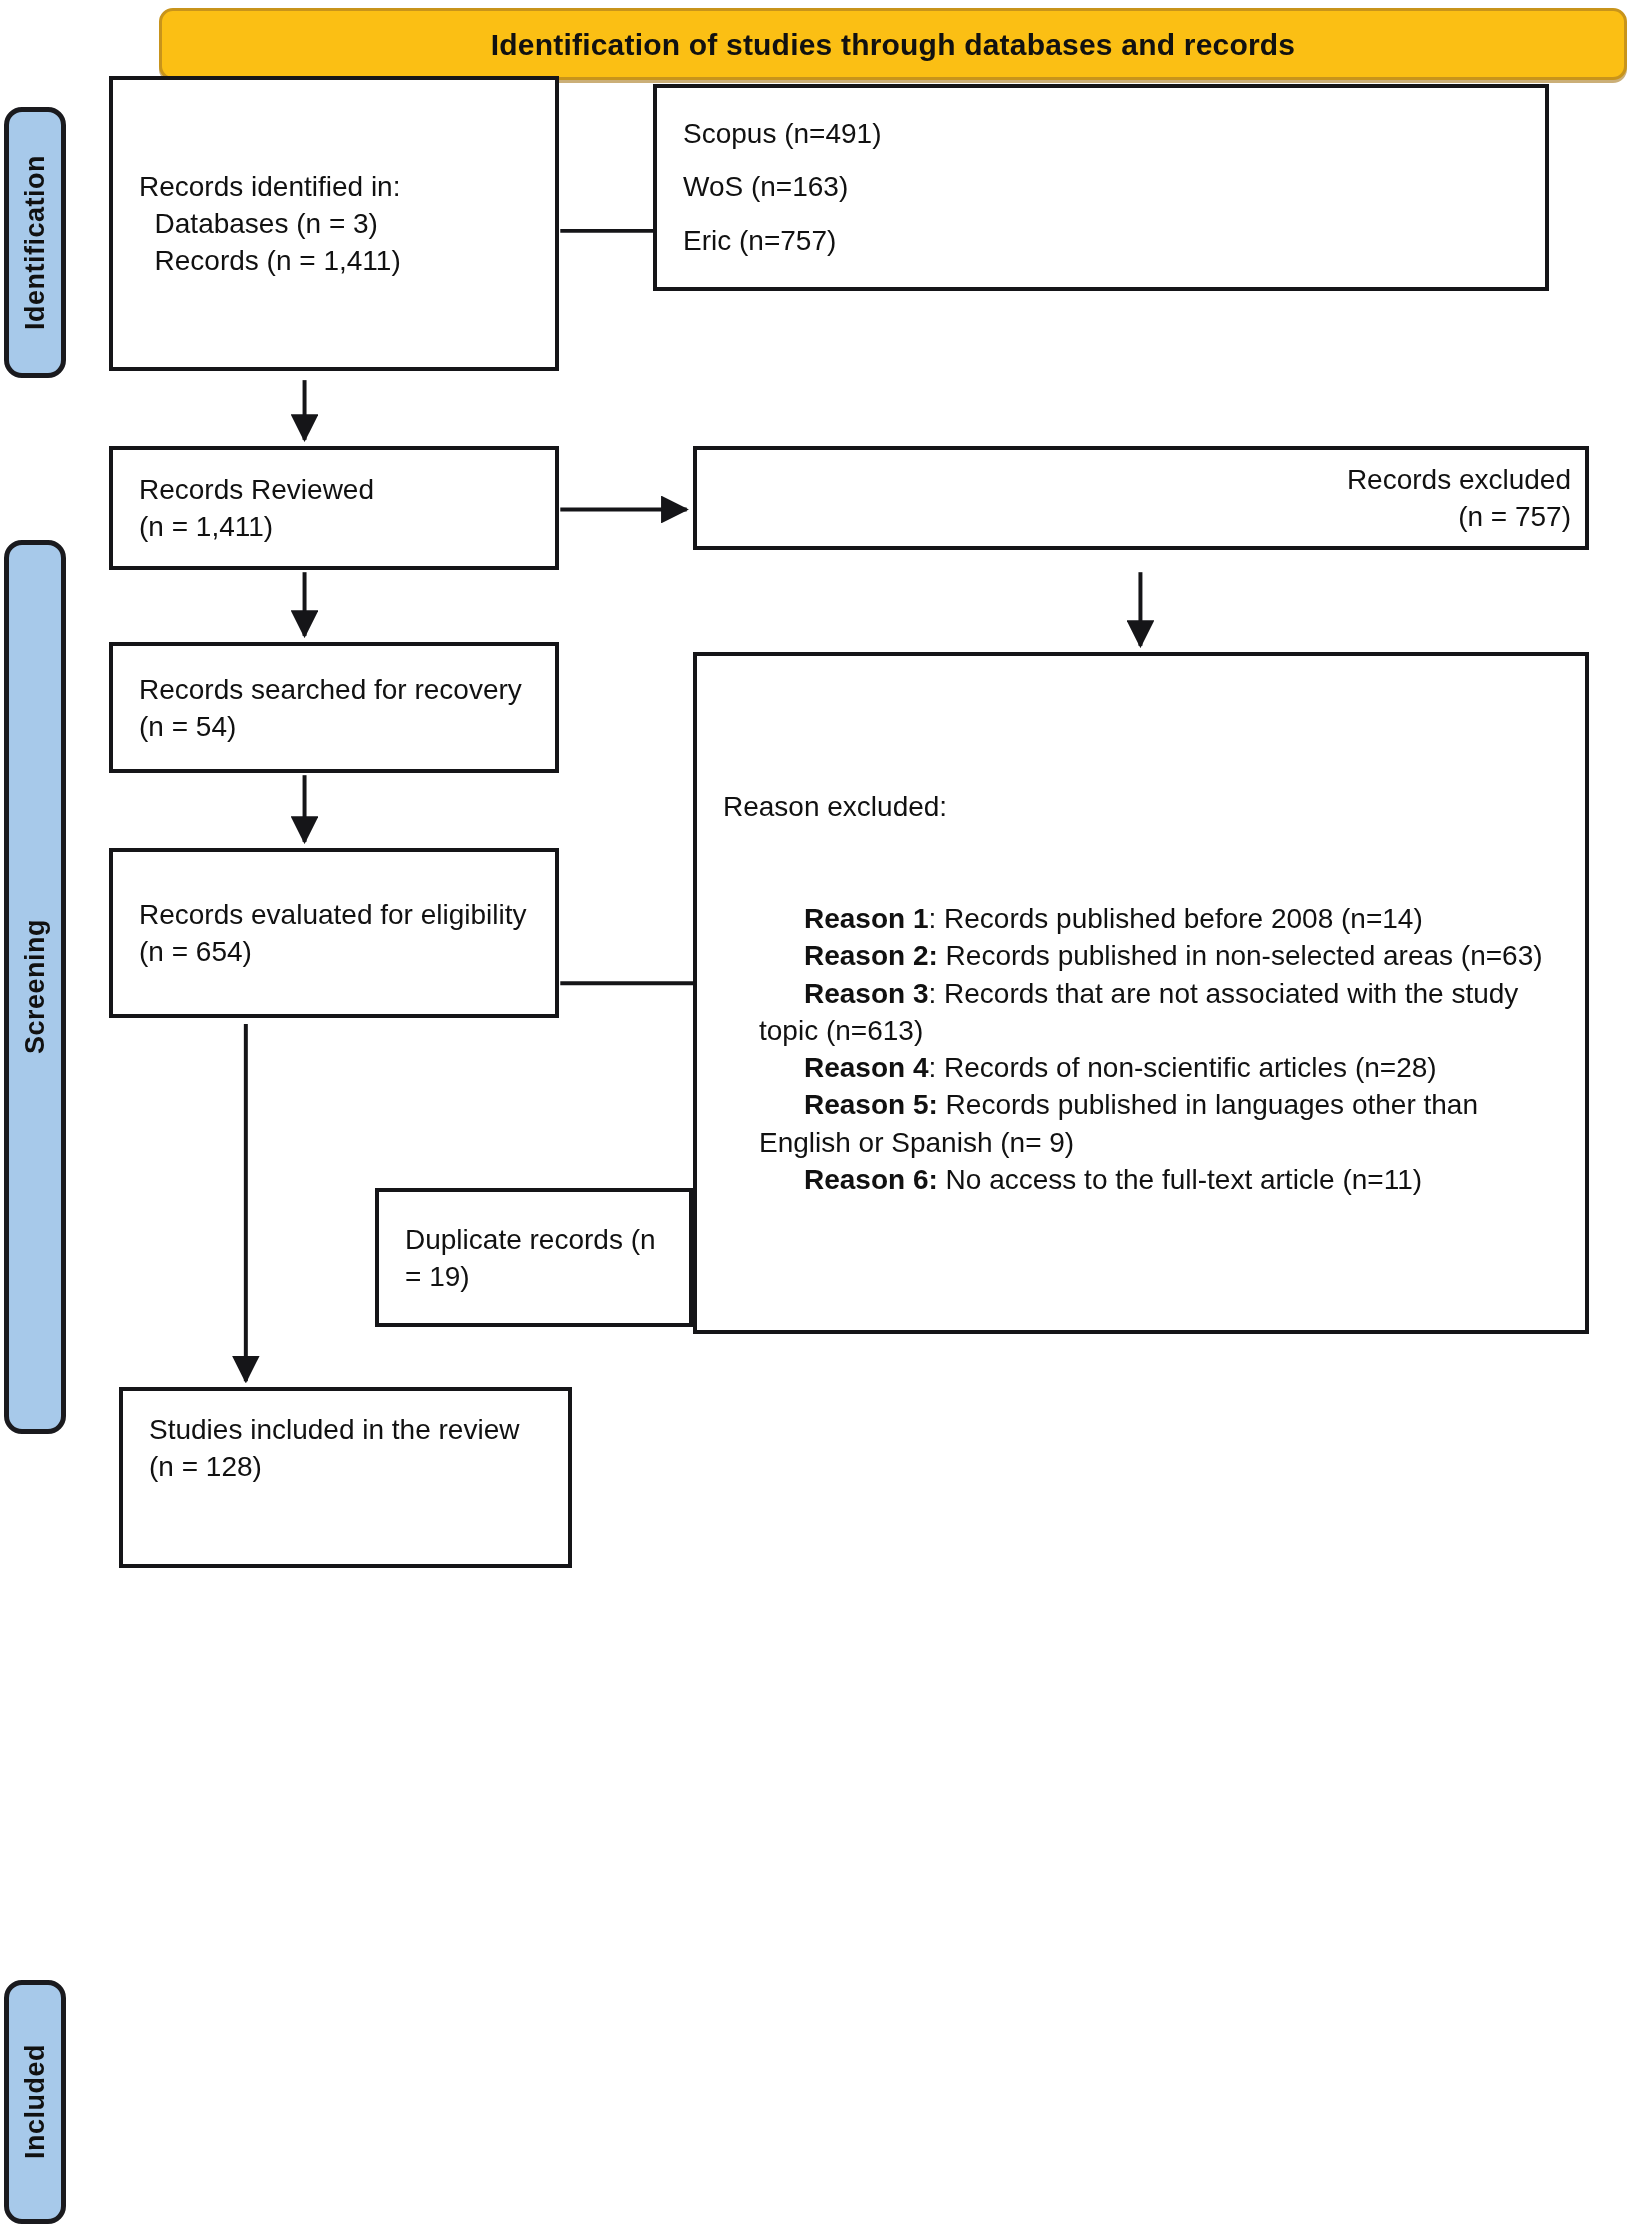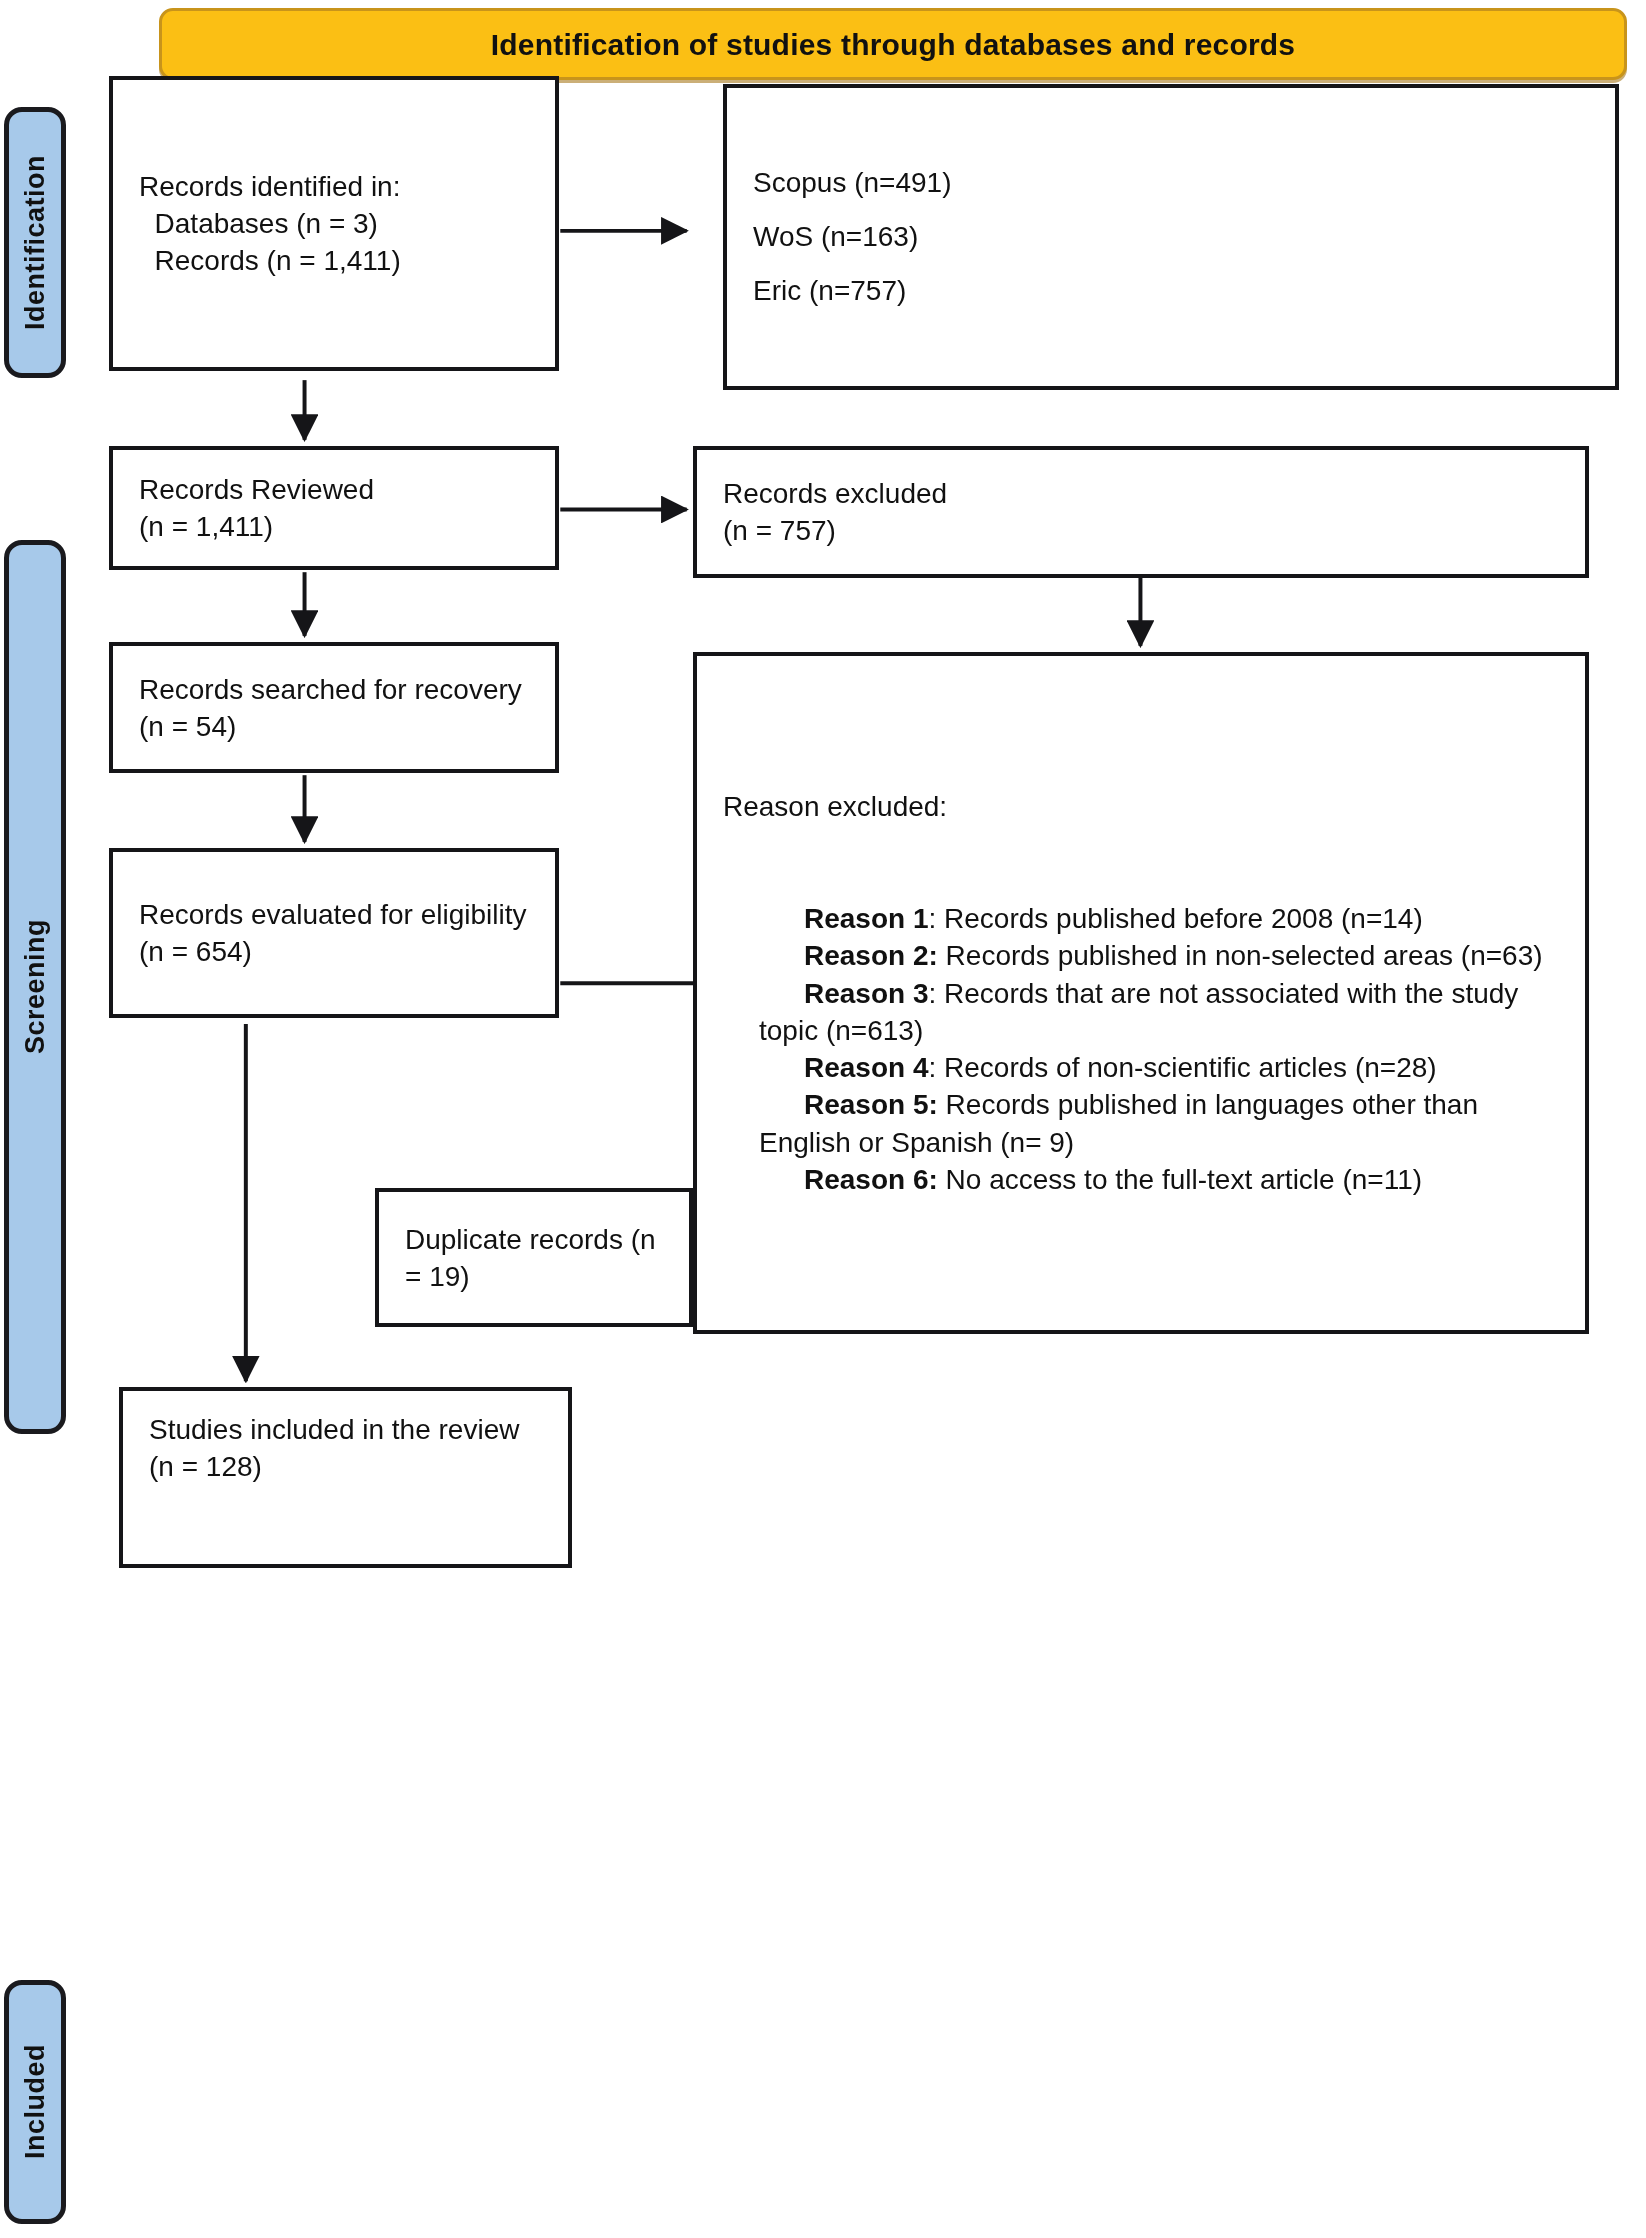--- a/index.html
+++ b/index.html
@@ -91,23 +91,23 @@
   }
   .flow-box.vc .box-text {
     top: 50%;
     transform: translateY(-50%);
   }
   .flow-box.vt .box-text {
     top: 20px;
   }
 
   #box-identified    { left: 109px; top: 76px;   width: 450px; height: 295px; }
-  #box-sources       { left: 723px; top: 84px;   width: 896px; height: 306px; padding-left: 32px; }
+  #box-sources       { left: 653px; top: 84px;   width: 896px; height: 207px; padding-left: 32px; }
   #box-reviewed      { left: 109px; top: 446px;  width: 450px; height: 124px; }
-  #box-excluded-1    { left: 693px; top: 446px;  width: 896px; height: 132px; }
+  #box-excluded-1    { left: 693px; top: 446px;  width: 896px; height: 104px; text-align: right; }
   #box-recovery      { left: 109px; top: 642px;  width: 450px; height: 131px; }
   #box-eligibility   { left: 109px; top: 848px;  width: 450px; height: 170px; }
   #box-reasons       { left: 693px; top: 652px;  width: 896px; height: 682px; }
   #box-duplicates    { left: 364px; top: 1188px; width: 318px; height: 139px; margin-left: 11px; }
   #box-included      { left: 119px; top: 1387px; width: 453px; height: 181px; }
 
   
   #box-sources .box-text { line-height: 1.92; }
 
   

